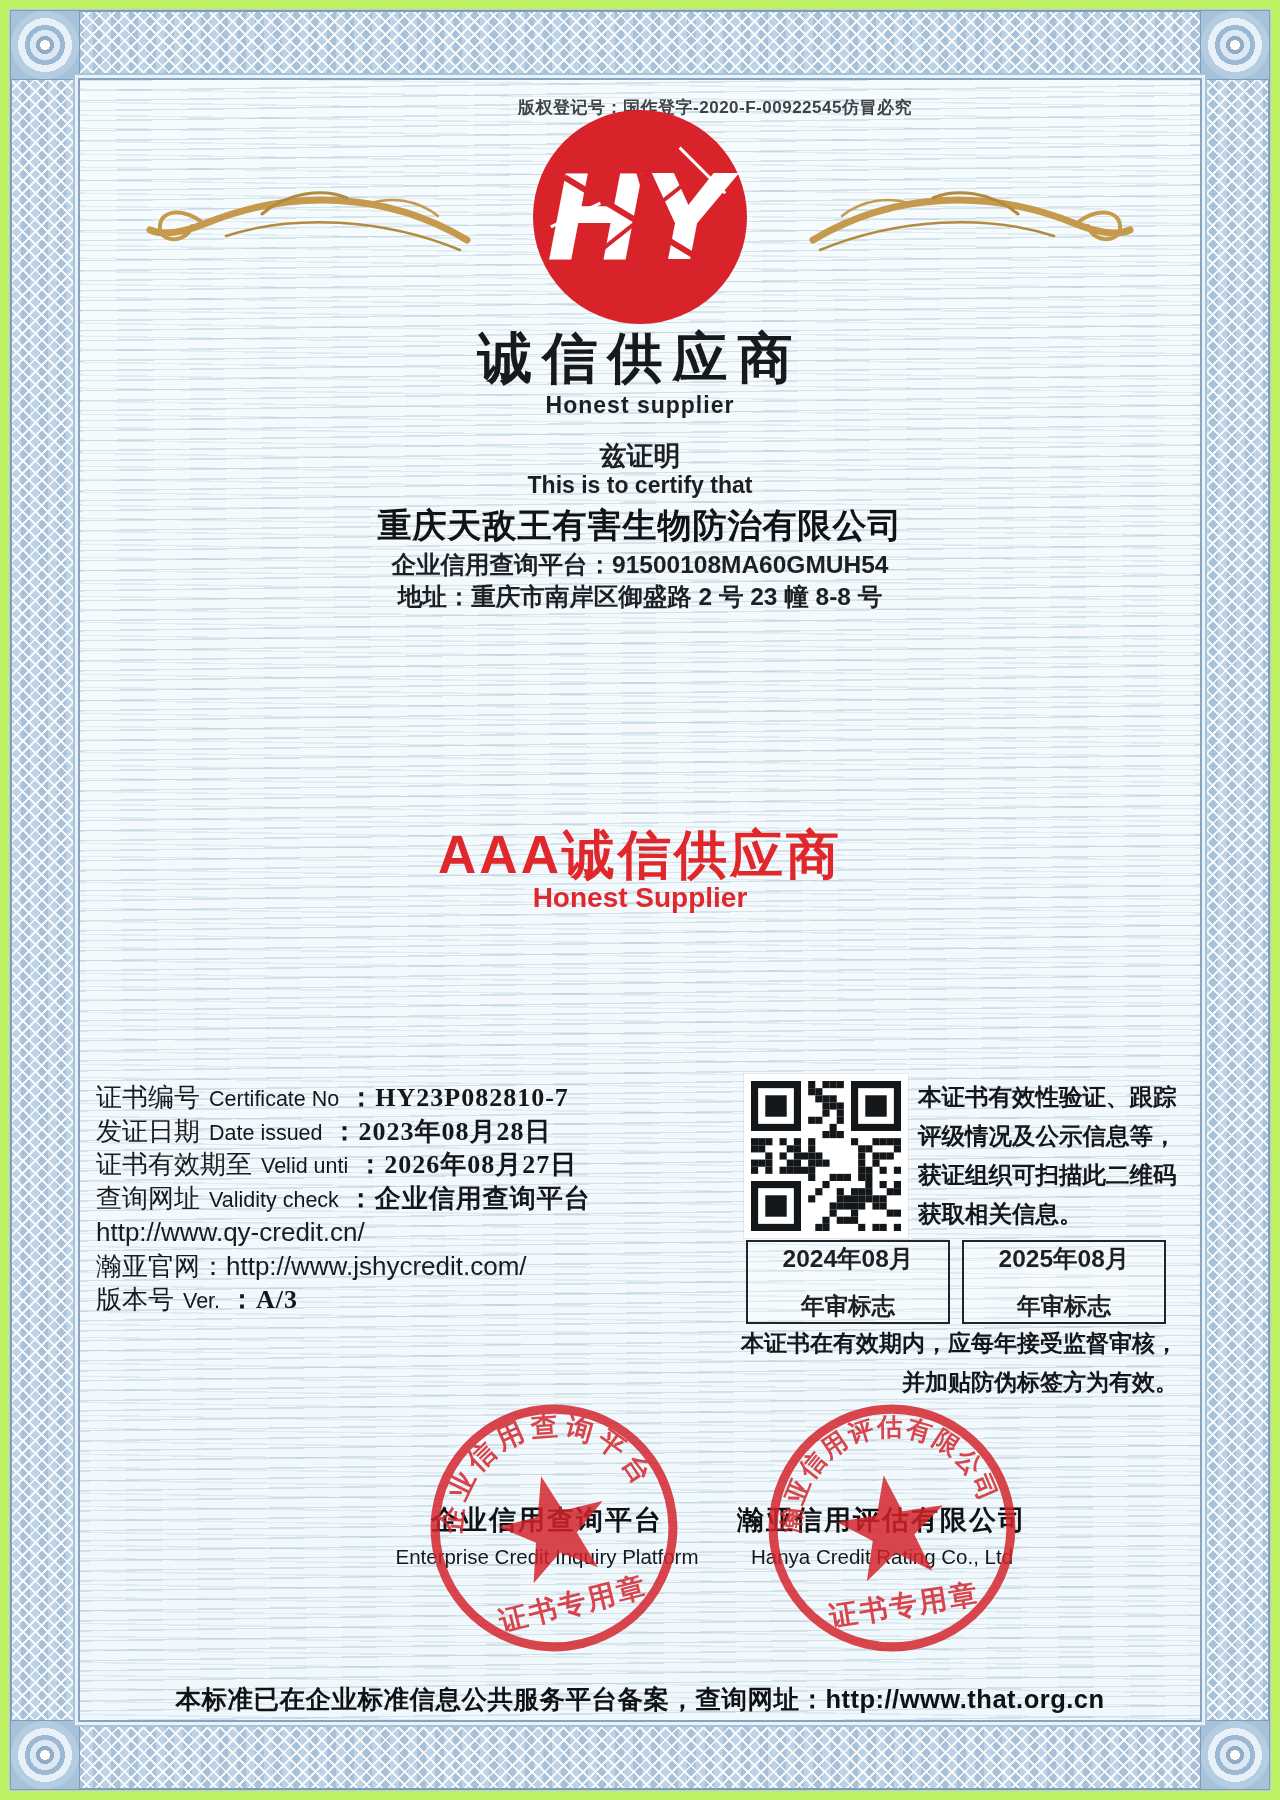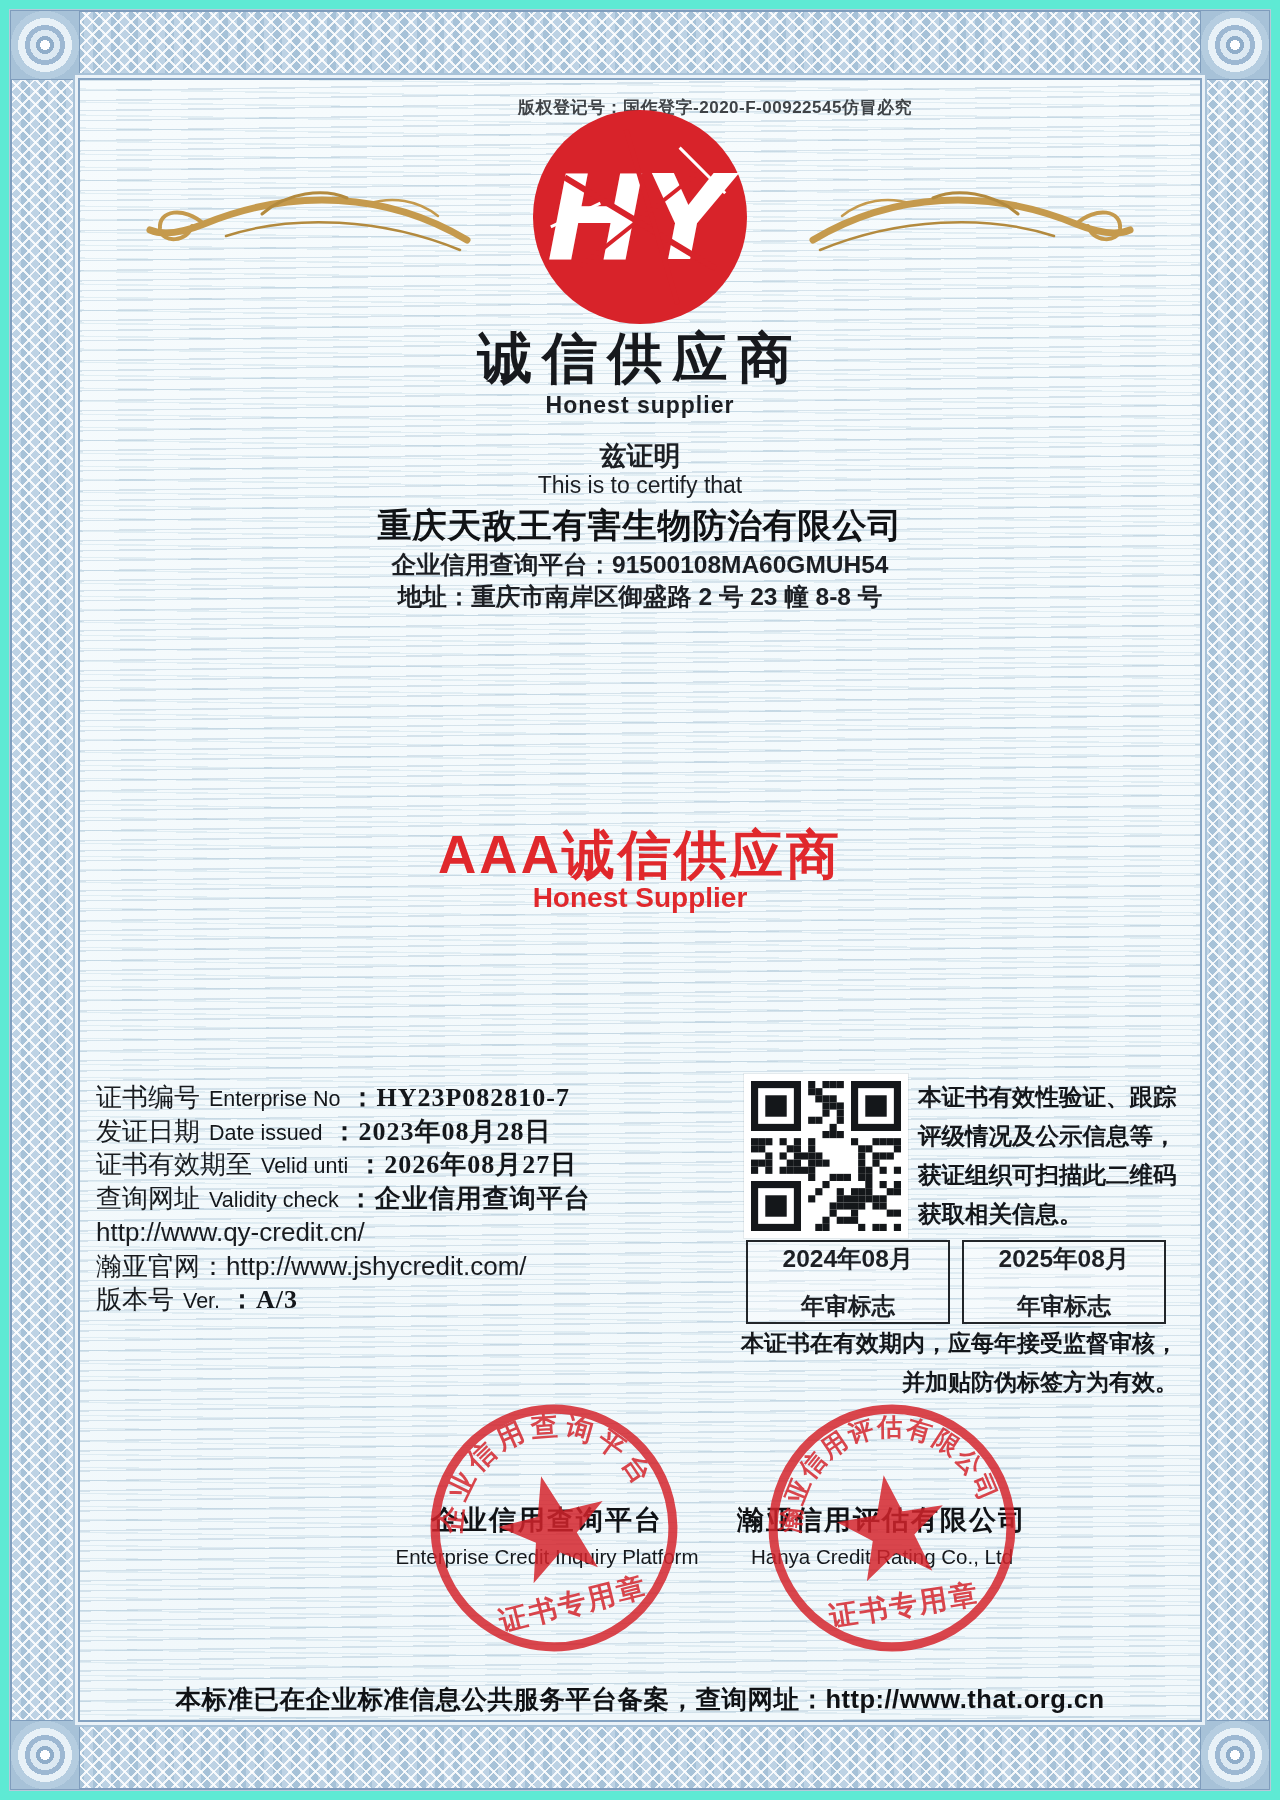--- a/index.html
+++ b/index.html
@@ -1,17 +1,17 @@
 <!DOCTYPE html>
 <html><head>
 <meta charset="utf-8">
 <style>
   html,body{margin:0;padding:0;}
   body{width:1280px;height:1800px;background:#e7eef5;font-family:"Liberation Sans","DejaVu Sans",sans-serif;}
-  .page{position:relative;width:1280px;height:1800px;overflow:hidden;background:#5eead4;color:#1c1f24;}
+  .page{position:relative;width:1280px;height:1800px;overflow:hidden;background:#bef264;color:#1c1f24;}
 
   
   .lace{position:absolute;inset:10px;border:2px solid #7f9dbd;outline:1px solid #b7c9da;
     background:
       repeating-linear-gradient(45deg, rgba(255,255,255,.85) 0 2px, rgba(255,255,255,0) 2px 9px),
       repeating-linear-gradient(135deg, rgba(255,255,255,.85) 0 2px, rgba(255,255,255,0) 2px 9px),
       repeating-linear-gradient(90deg, #bdd2e4 0 9px, #a7c2d8 9px 18px);}
   .corner{position:absolute;width:68px;height:68px;border:1px solid #7f9dbd;
     background:radial-gradient(circle at 50% 50%, #ffffff 0 5px, #8fadc9 5px 9px, #dce9f2 9px 15px, #9db8d2 15px 20px, #e8f1f7 20px 27px, #b5cde0 27px 34px, #a7c2d8 34px);}
   .c-tl{top:10px;left:10px;} .c-tr{top:10px;right:10px;} .c-bl{bottom:10px;left:10px;} .c-br{bottom:10px;right:10px;}
@@ -27,21 +27,21 @@
   .copyright{top:16px;font-size:17px;font-weight:700;color:#3f4347;padding-left:150px;letter-spacing:.5px;}
 
   .logo{top:28px;display:flex;justify-content:center;z-index:2;position:absolute;left:0;right:0;}
   .flourish{position:absolute;top:96px;width:330px;height:120px;z-index:1;}
   .fl-left{left:62px;}
   .fl-right{right:62px;transform:scaleX(-1);}
 
   .title-cn{top:242px;font-size:55px;font-weight:600;letter-spacing:10px;color:#17191d;}
   .title-en{top:312px;font-size:23px;font-weight:600;letter-spacing:1px;}
   .certify-cn{top:358px;font-size:27px;font-weight:600;}
-  .certify-en{top:392px;font-size:23px;font-weight:400;}
+  .certify-en{top:392px;font-size:23px;font-weight:700;}
   .company{top:423px;font-size:34px;font-weight:700;letter-spacing:1px;color:#101215;}
   .credit{top:468px;font-size:24.5px;font-weight:600;}
   .address{top:500px;font-size:24.5px;font-weight:600;}
 
   .award-cn{top:740px;font-size:53px;font-weight:700;letter-spacing:3px;color:#e0282c;}
   .award-en{top:802px;font-size:28px;font-weight:600;color:#e0282c;}
 
   .details{position:absolute;left:16px;top:1002px;width:620px;}
   .d-row{display:flex;align-items:baseline;gap:9px;margin-bottom:2px;line-height:1.22;}
   .d-cn{font-size:26px;font-weight:400;color:#191c20;white-space:nowrap;}
@@ -122,21 +122,21 @@
     <div class="center company">重庆天敌王有害生物防治有限公司</div>
     <div class="center credit">企业信用查询平台：91500108MA60GMUH54</div>
     <div class="center address">地址：重庆市南岸区御盛路 2 号 23 幢 8-8 号</div>
 
     <div class="center award-cn">AAA诚信供应商</div>
     <div class="center award-en">Honest Supplier</div>
 
     <div class="details">
       <div class="d-row">
         <span class="d-cn">证书编号</span>
-        <span class="d-en">Enterprise No</span>
+        <span class="d-en">Certificate No</span>
         <span class="d-val">：HY23P082810-7</span>
       </div>
       <div class="d-row">
         <span class="d-cn">发证日期</span>
         <span class="d-en">Date issued</span>
         <span class="d-val">：2023年08月28日</span>
       </div>
       <div class="d-row">
         <span class="d-cn">证书有效期至</span>
         <span class="d-en">Velid unti</span>

